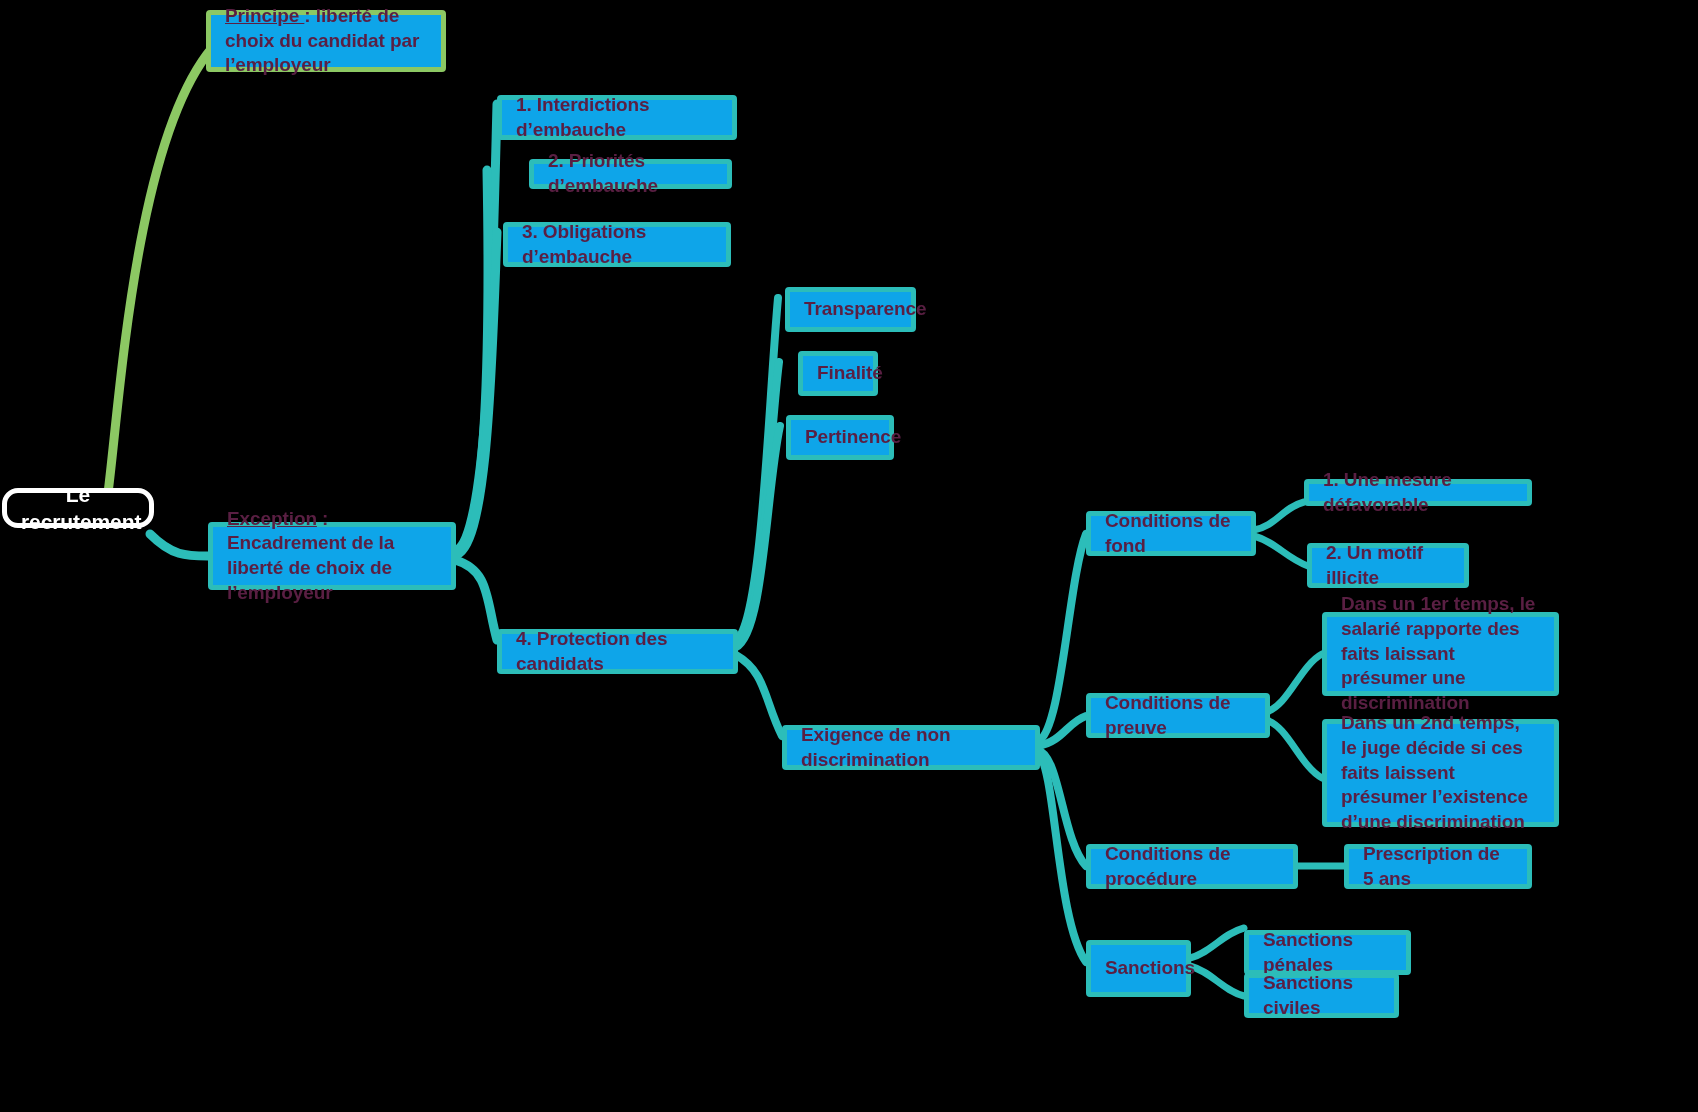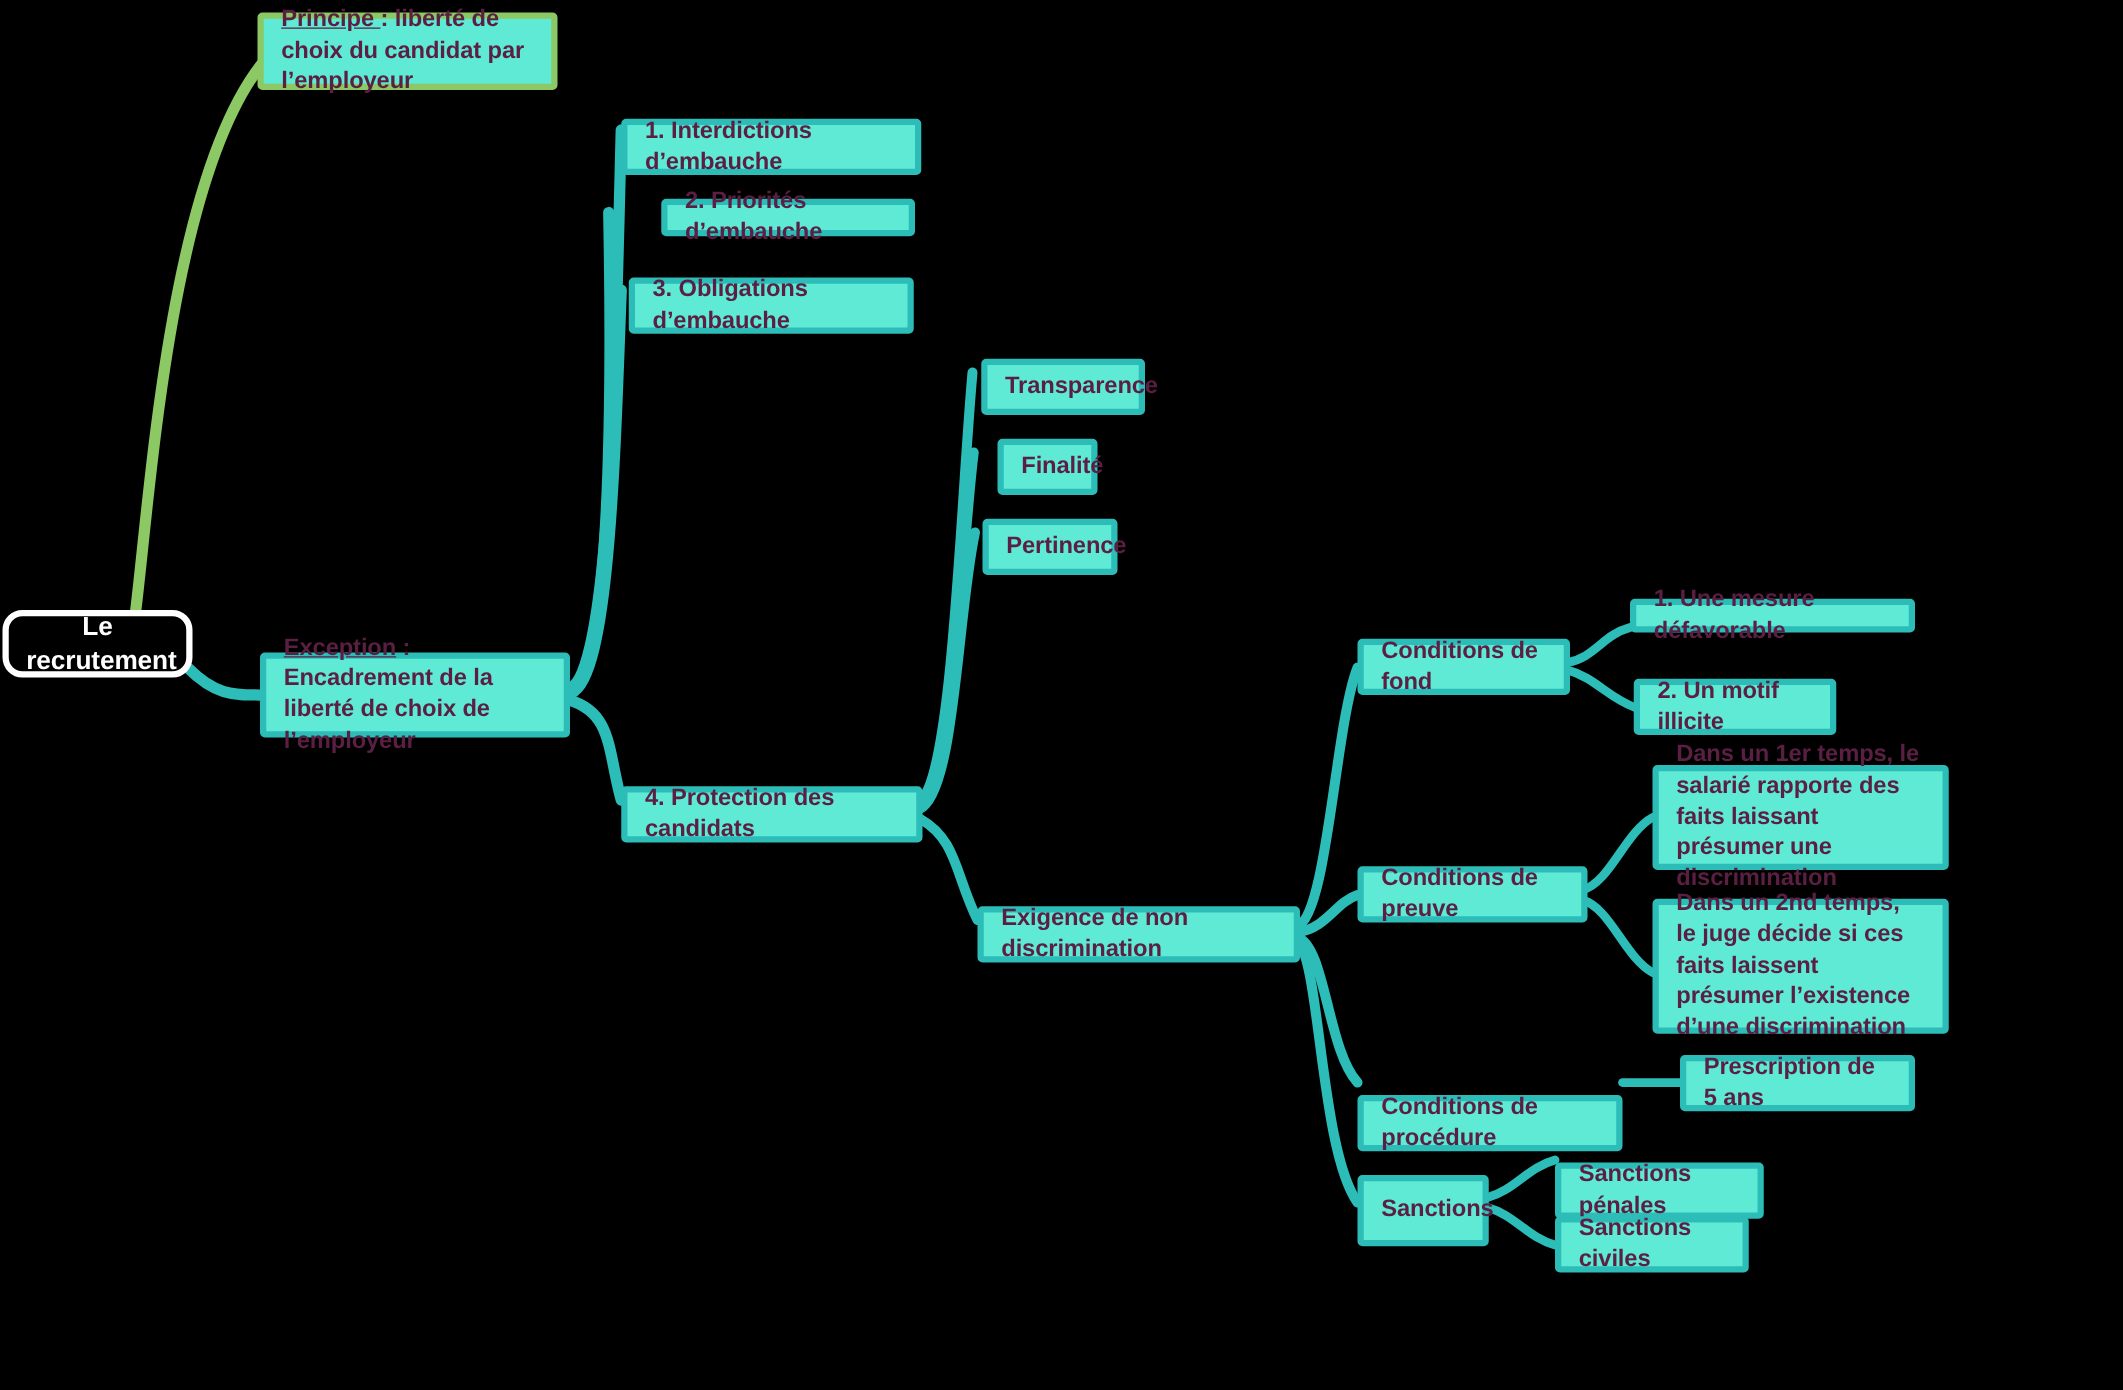--- a/index.html
+++ b/index.html
@@ -20,21 +20,21 @@
     left: 0; top: 0;
     width: 1698px;
     height: 1112px;
     pointer-events: none;
   }
   .node {
     position: absolute;
     box-sizing: border-box;
     display: flex;
     align-items: center;
-    background: #5eead4;
+    background: #0ea5e9;
     border: 5px solid #2cbdb9;
     border-radius: 4px;
     color: #5a1f43;
     font-weight: bold;
     font-size: 19px;
     line-height: 1.3;
     letter-spacing: -0.1px;
     padding: 6px 14px;
     z-index: 5;
     justify-content: center;
@@ -84,21 +84,21 @@
 
     <path d="M 1266,712 C 1288,706 1300,666 1322,654" fill="none" stroke="#2cbdb9" stroke-width="7" stroke-linecap="round"></path>
     <path d="M 1266,720 C 1288,726 1300,766 1322,778" fill="none" stroke="#2cbdb9" stroke-width="7" stroke-linecap="round"></path>
 
     <path d="M 1298,866 L 1344,866" fill="none" stroke="#2cbdb9" stroke-width="7" stroke-linecap="round"></path>
 
     <path d="M 1190,958 C 1212,952 1222,934 1244,928" fill="none" stroke="#2cbdb9" stroke-width="7" stroke-linecap="round"></path>
     <path d="M 1190,966 C 1212,972 1222,990 1244,996" fill="none" stroke="#2cbdb9" stroke-width="7" stroke-linecap="round"></path>
   </svg>
 
-  <div class="node root" style="left:2px; top:488px; width:152px; height:54px; justify-content:center;">
+  <div class="node root" style="left:2px; top:488px; width:152px; height:40px; justify-content:center;">
     <span class="lbl" style="text-align:center;">Le recrutement</span>
   </div>
 
   <div class="node green multiline" style="left:206px; top:10px; width:240px; height:62px;">
     <span class="lbl"><u class="kw">Principe </u><span>: liberté de choix du candidat par l’employeur</span></span>
   </div>
 
   <div class="node multiline" style="left:208px; top:522px; width:248px; height:68px;">
     <span class="lbl"><u class="kw">Exception</u><span> : Encadrement de la liberté de choix de l’employeur</span></span>
   </div>
@@ -152,21 +152,21 @@
   </div>
 
   <div class="node multiline" style="left:1322px; top:612px; width:237px; height:84px;">
     <span class="lbl">Dans un 1er temps, le salarié rapporte des faits laissant présumer une discrimination</span>
   </div>
 
   <div class="node multiline" style="left:1322px; top:719px; width:237px; height:108px;">
     <span class="lbl">Dans un 2nd temps, le juge décide si ces faits laissent présumer l’existence d’une discrimination</span>
   </div>
 
-  <div class="node" style="left:1086px; top:844px; width:212px; height:45px;margin-top:32px;">
+  <div class="node" style="left:1086px; top:844px; width:212px; height:45px;">
     <span class="lbl">Conditions de procédure</span>
   </div>
 
   <div class="node" style="left:1344px; top:844px; width:188px; height:45px;">
     <span class="lbl">Prescription de 5 ans</span>
   </div>
 
   <div class="node" style="left:1086px; top:940px; width:105px; height:57px;">
     <span class="lbl">Sanctions</span>
   </div>

